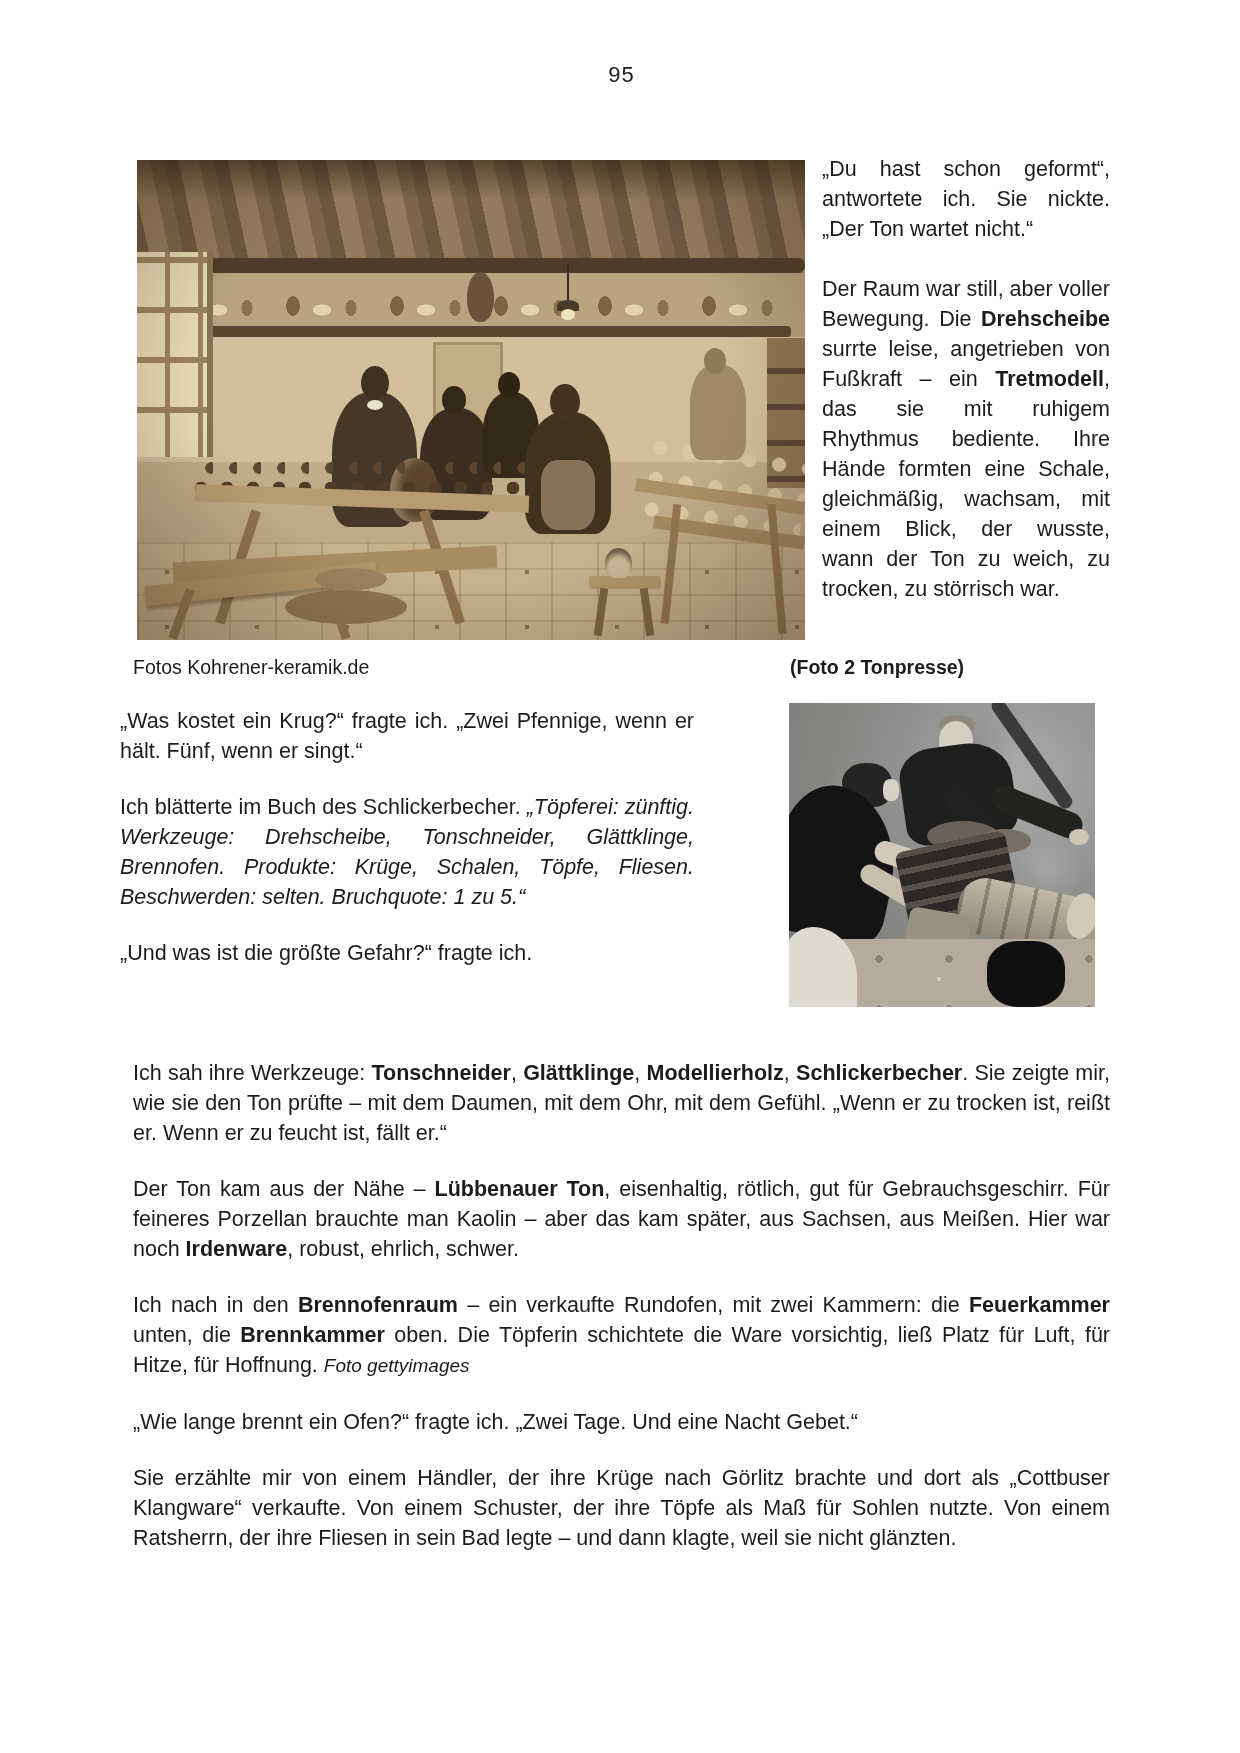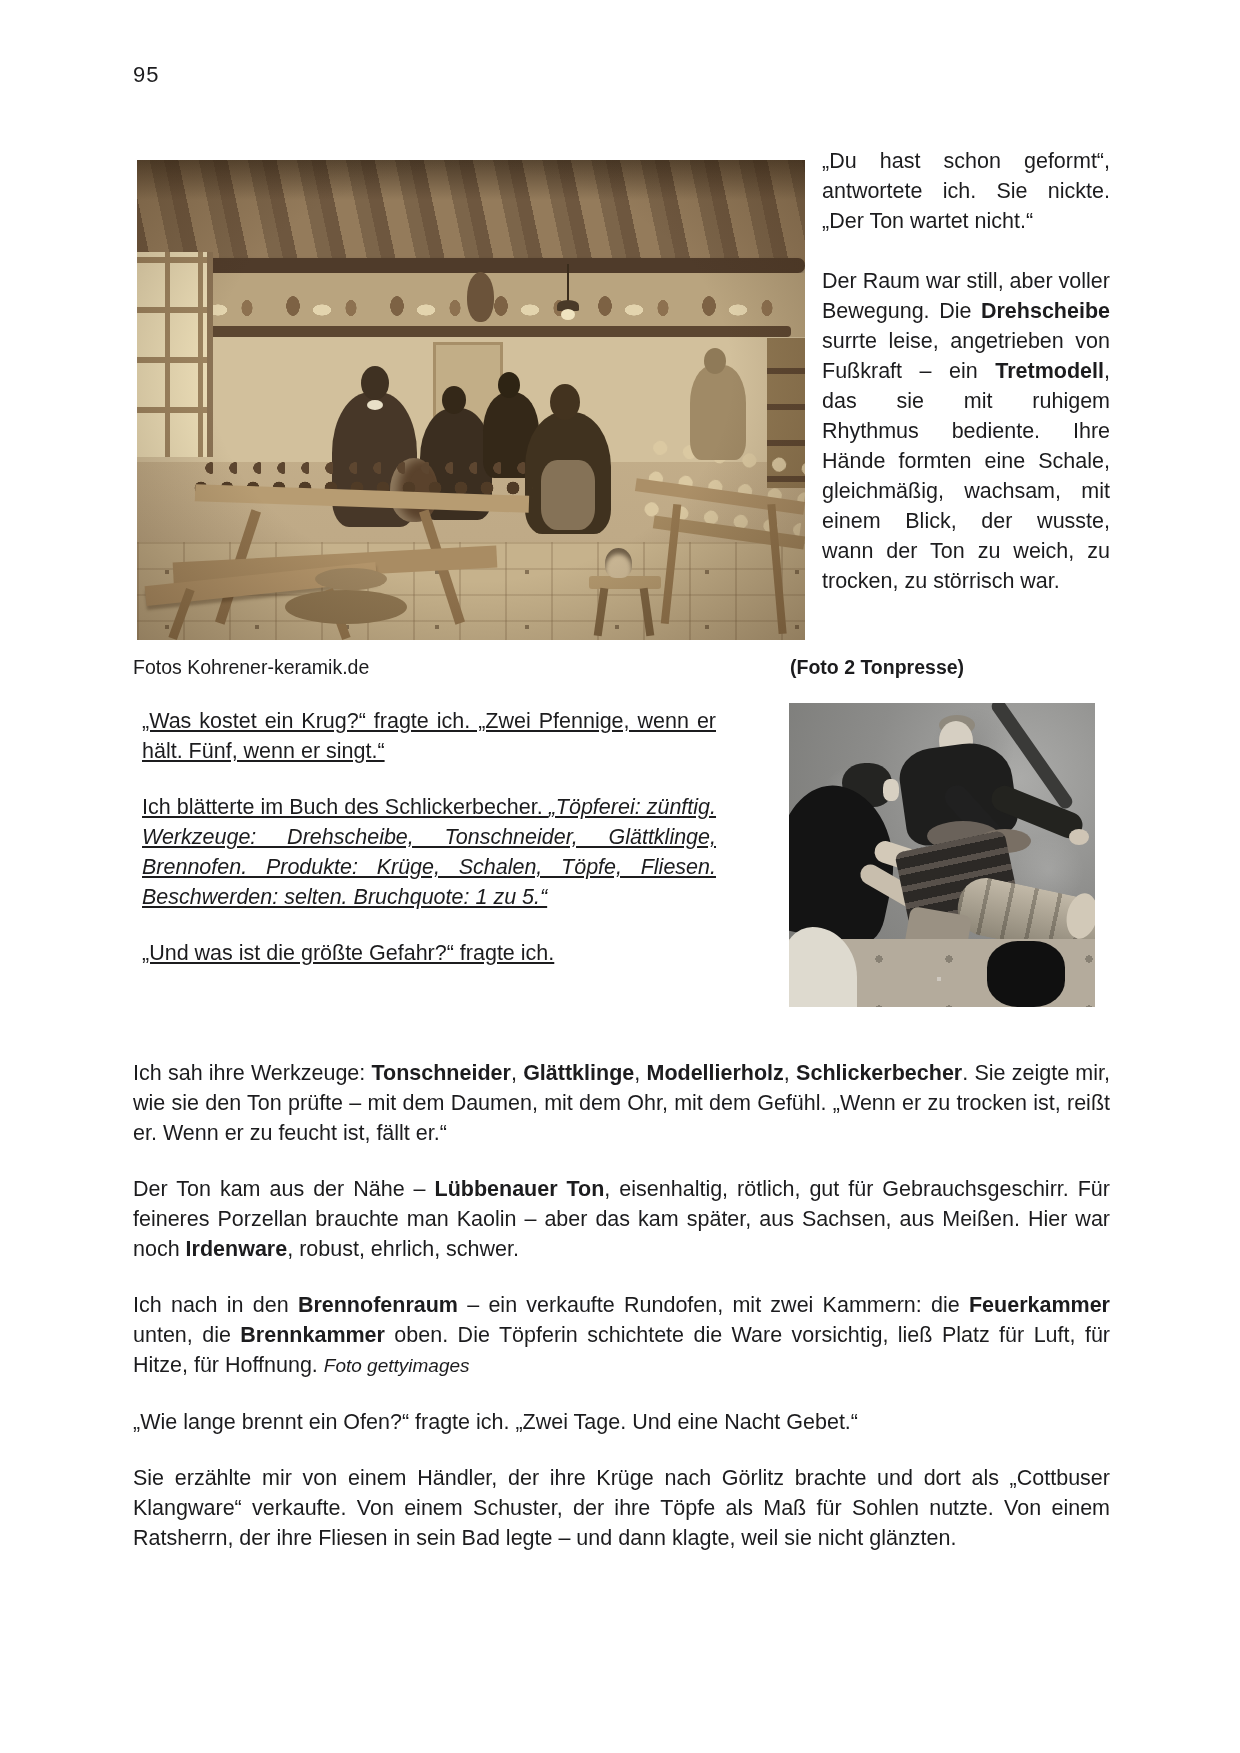--- a/index.html
+++ b/index.html
@@ -1,22 +1,22 @@
 <!DOCTYPE html>
 <html><head>
 <meta charset="utf-8">
 <style>
   html,body{margin:0;padding:0;background:#ffffff;}
   body{width:1240px;height:1753px;font-family:"Liberation Sans",sans-serif;color:#1c1c1e;}
   .sheet{position:relative;width:1240px;height:1753px;background:#ffffff;overflow:hidden;}
-  .pagenum{position:absolute;left:133px;top:62px;width:977px;font-size:22px;letter-spacing:1px;}
+  .pagenum{position:absolute;left:133px;top:62px;width:977px;text-align:center;font-size:22px;letter-spacing:1px;}
   p{margin:0 0 26px 0;text-align:justify;font-size:21.5px;line-height:30px;}
   .rightcol{position:absolute;left:822px;top:146px;width:288px;}
-  .rightcol p{margin-bottom:30px;}
-  .leftcol{position:absolute;left:142px;top:706px;width:574px;text-decoration:underline;}
+  .rightcol p{margin-bottom:30px;margin-top:8px;}
+  .leftcol{position:absolute;left:120px;top:706px;width:574px;}
   .maincol{position:absolute;left:133px;top:1058px;width:977px;}
   .cap{position:absolute;top:656px;font-size:19.5px;}
   .capL{left:133px;}
   .capR{left:790px;font-weight:bold;}
   .b{font-weight:bold;}
   .i{font-style:italic;}
   .small-note{font-size:19px;font-style:italic;}
   
   .photo1{position:absolute;left:137px;top:160px;width:668px;height:480px;overflow:hidden;
           background:linear-gradient(180deg,#cdbc9c 0%,#c3ae8a 55%,#bba684 100%);}

